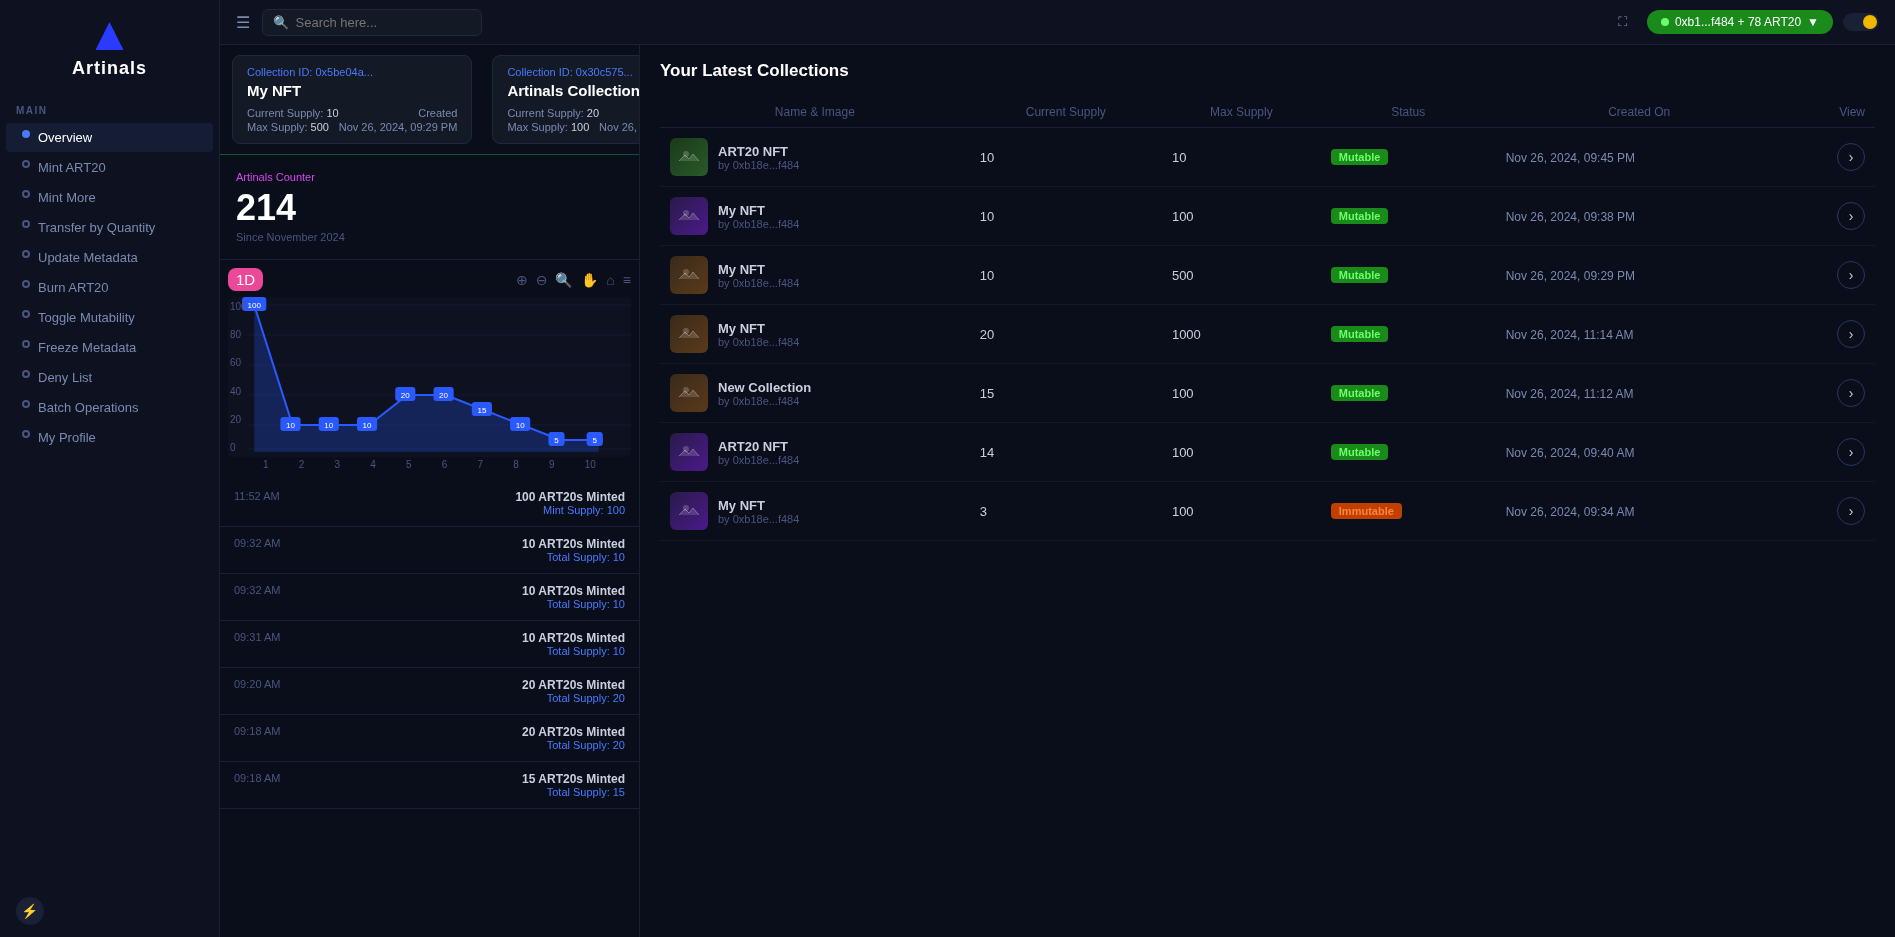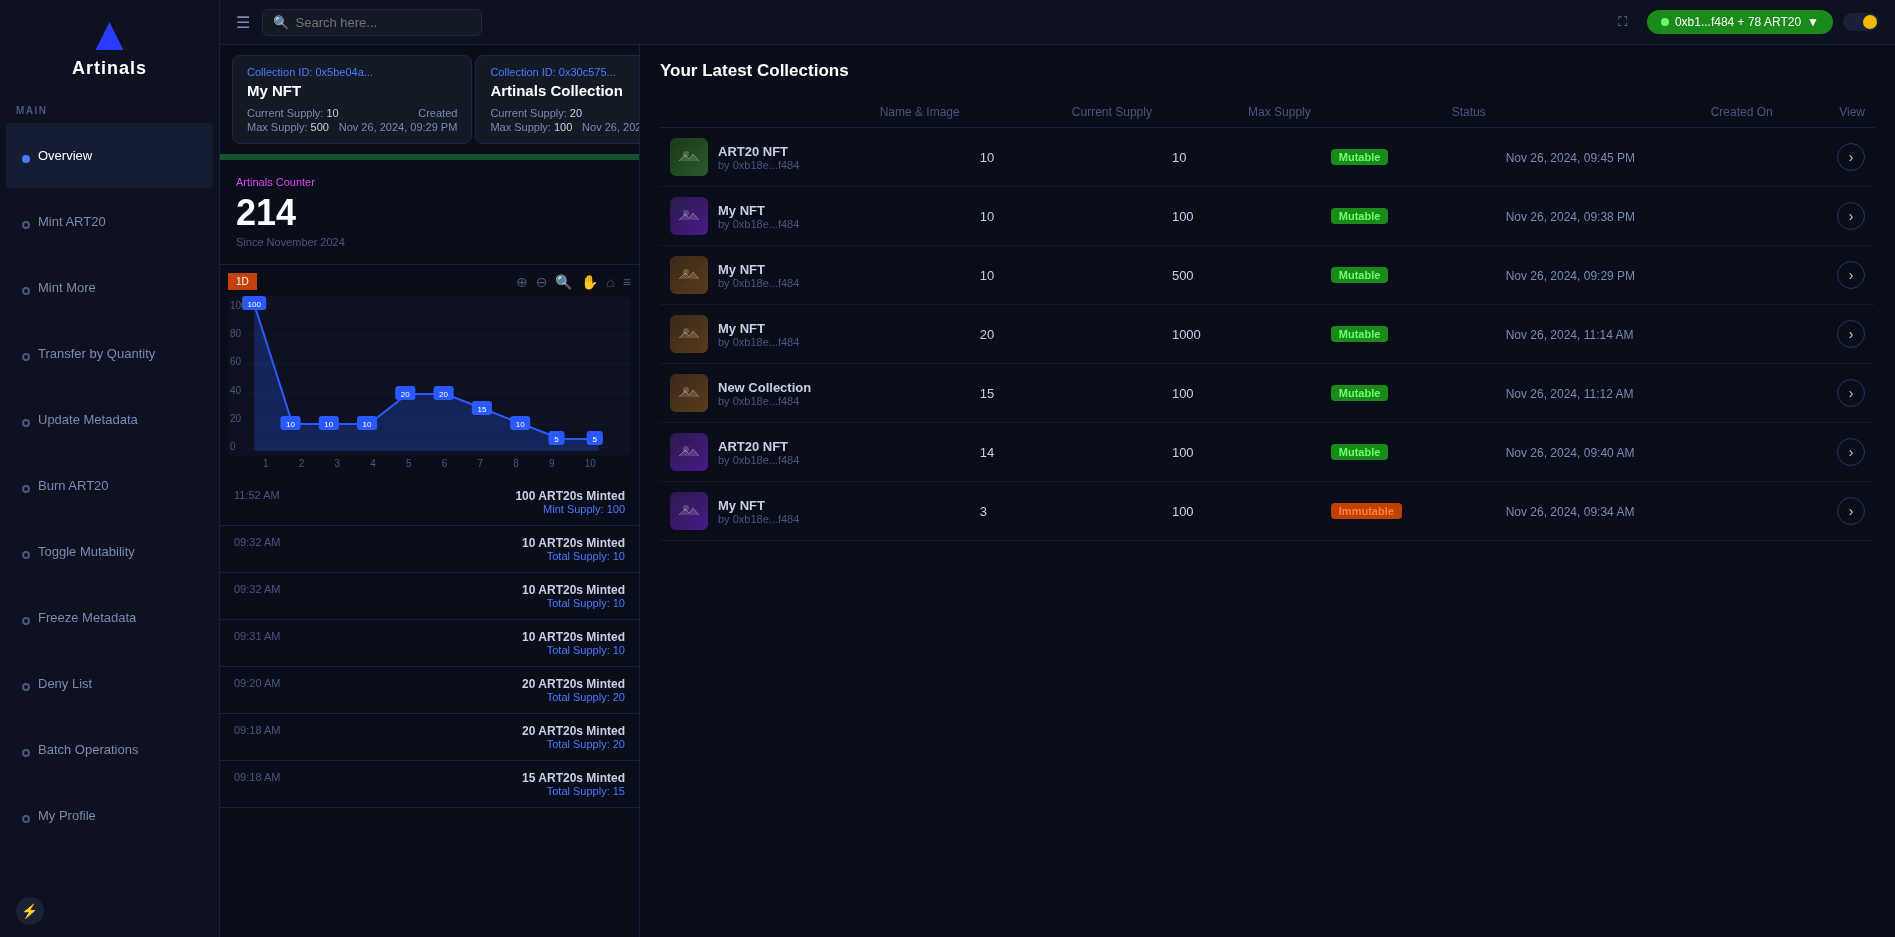--- a/index.html
+++ b/index.html
@@ -45,23 +45,23 @@
     .sidebar-section-label {
       font-size: 10px;
       color: #4a5580;
       letter-spacing: 1.5px;
       padding: 6px 16px;
       text-transform: uppercase;
       font-weight: bold;
     }
     .sidebar-item {
       display: flex;
-      align-items: flex-end;
+      align-items: flex-start;
       gap: 8px;
-      padding: 25px 16px;
+      padding: 7px 16px;
       cursor: pointer;
       color: #7a8ab0;
       border-radius: 4px;
       margin: 1px 6px;
     }
     .sidebar-item.active { background: #151d35; color: #fff; }
     .sidebar-dot {
       width: 8px; height: 8px;
       border: 2px solid #4a5580;
       border-radius: 50%;
@@ -180,22 +180,22 @@
       overflow-y: auto;
       display: flex;
       flex-direction: column;
     }
 
     
     .nft-cards-row {
       display: flex;
       overflow-x: auto;
       padding: 10px 12px;
-      gap: 3px;
-      border-bottom: 6px solid #14532d;
+      gap: 20px;
+      border-bottom: 1px solid #14532d;
       flex-shrink: 0;
     }
     .nft-card {
       background: #141926;
       border: 1px solid #1e2840;
       border-radius: 8px;
       padding: 10px 14px;
       min-width: 200px;
       flex-shrink: 0;
     }
@@ -245,26 +245,26 @@
       padding: 8px;
       flex-shrink: 0;
     }
     .chart-controls {
       display: flex;
       align-items: center;
       gap: 8px;
       margin-bottom: 6px;
     }
     .chart-btn-1d {
-      background: #c2410c;
+      background: #ec4899;
       color: #fff;
       border: none;
-      border-radius: 0;
+      border-radius: 8px;
       padding: 3px 8px;
-      font-size: 10px;
+      font-size: 15px;
       cursor: pointer;
     }
     .chart-toolbar {
       margin-left: auto;
       display: flex;
       gap: 8px;
       color: #4a5580;
       font-size: 14px;
     }
     .chart-area {
@@ -340,21 +340,21 @@
       color: #fff;
       margin-bottom: 16px;
     }
 
     
     .collections-table {
       width: 100%;
       border-collapse: collapse;
     }
     .collections-table th {
-      text-align: right;
+      text-align: center;
       font-size: 12px;
       color: #4a5580;
       font-weight: 500;
       padding: 8px 10px;
       border-bottom: 1px solid #1a2035;
     }
     .collections-table th:last-child { text-align: right; }
     .collections-table td {
       padding: 10px 10px;
       border-bottom: 1px solid #141926;

